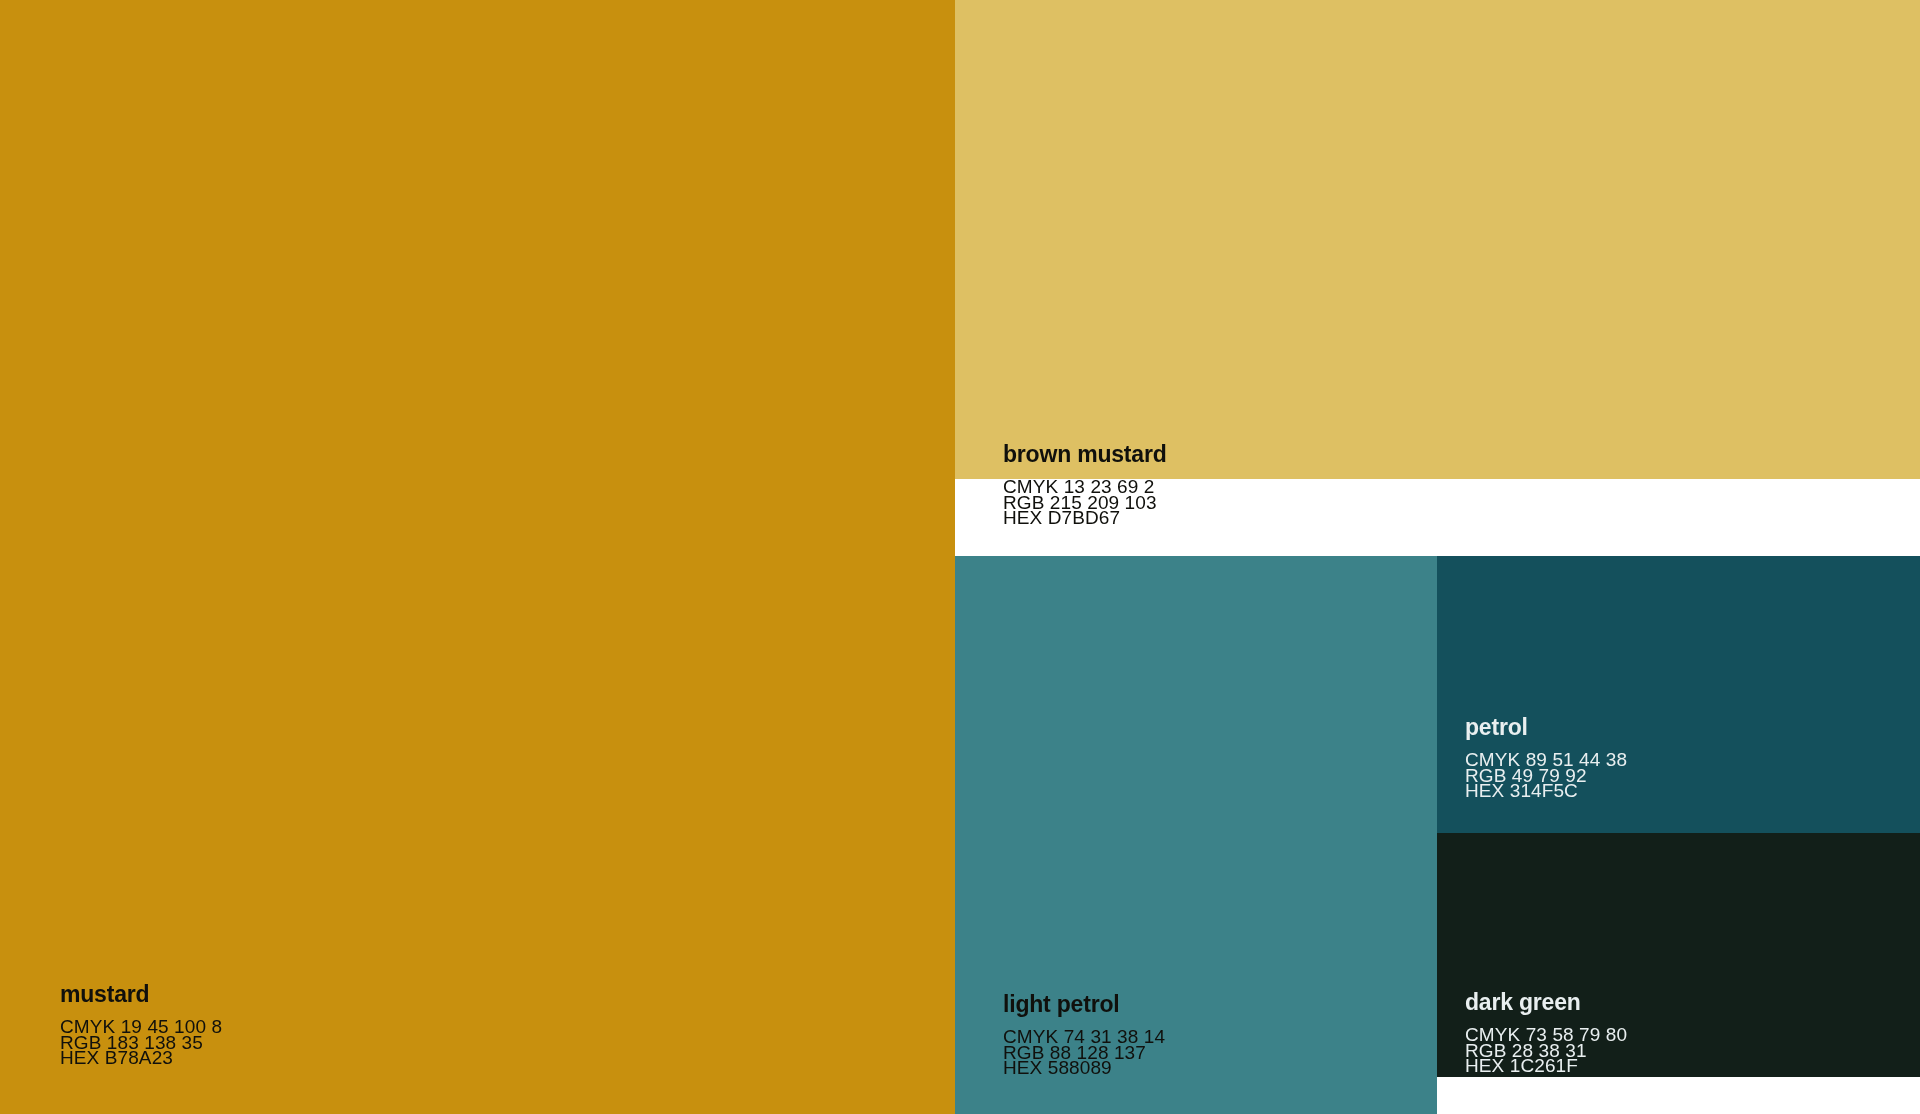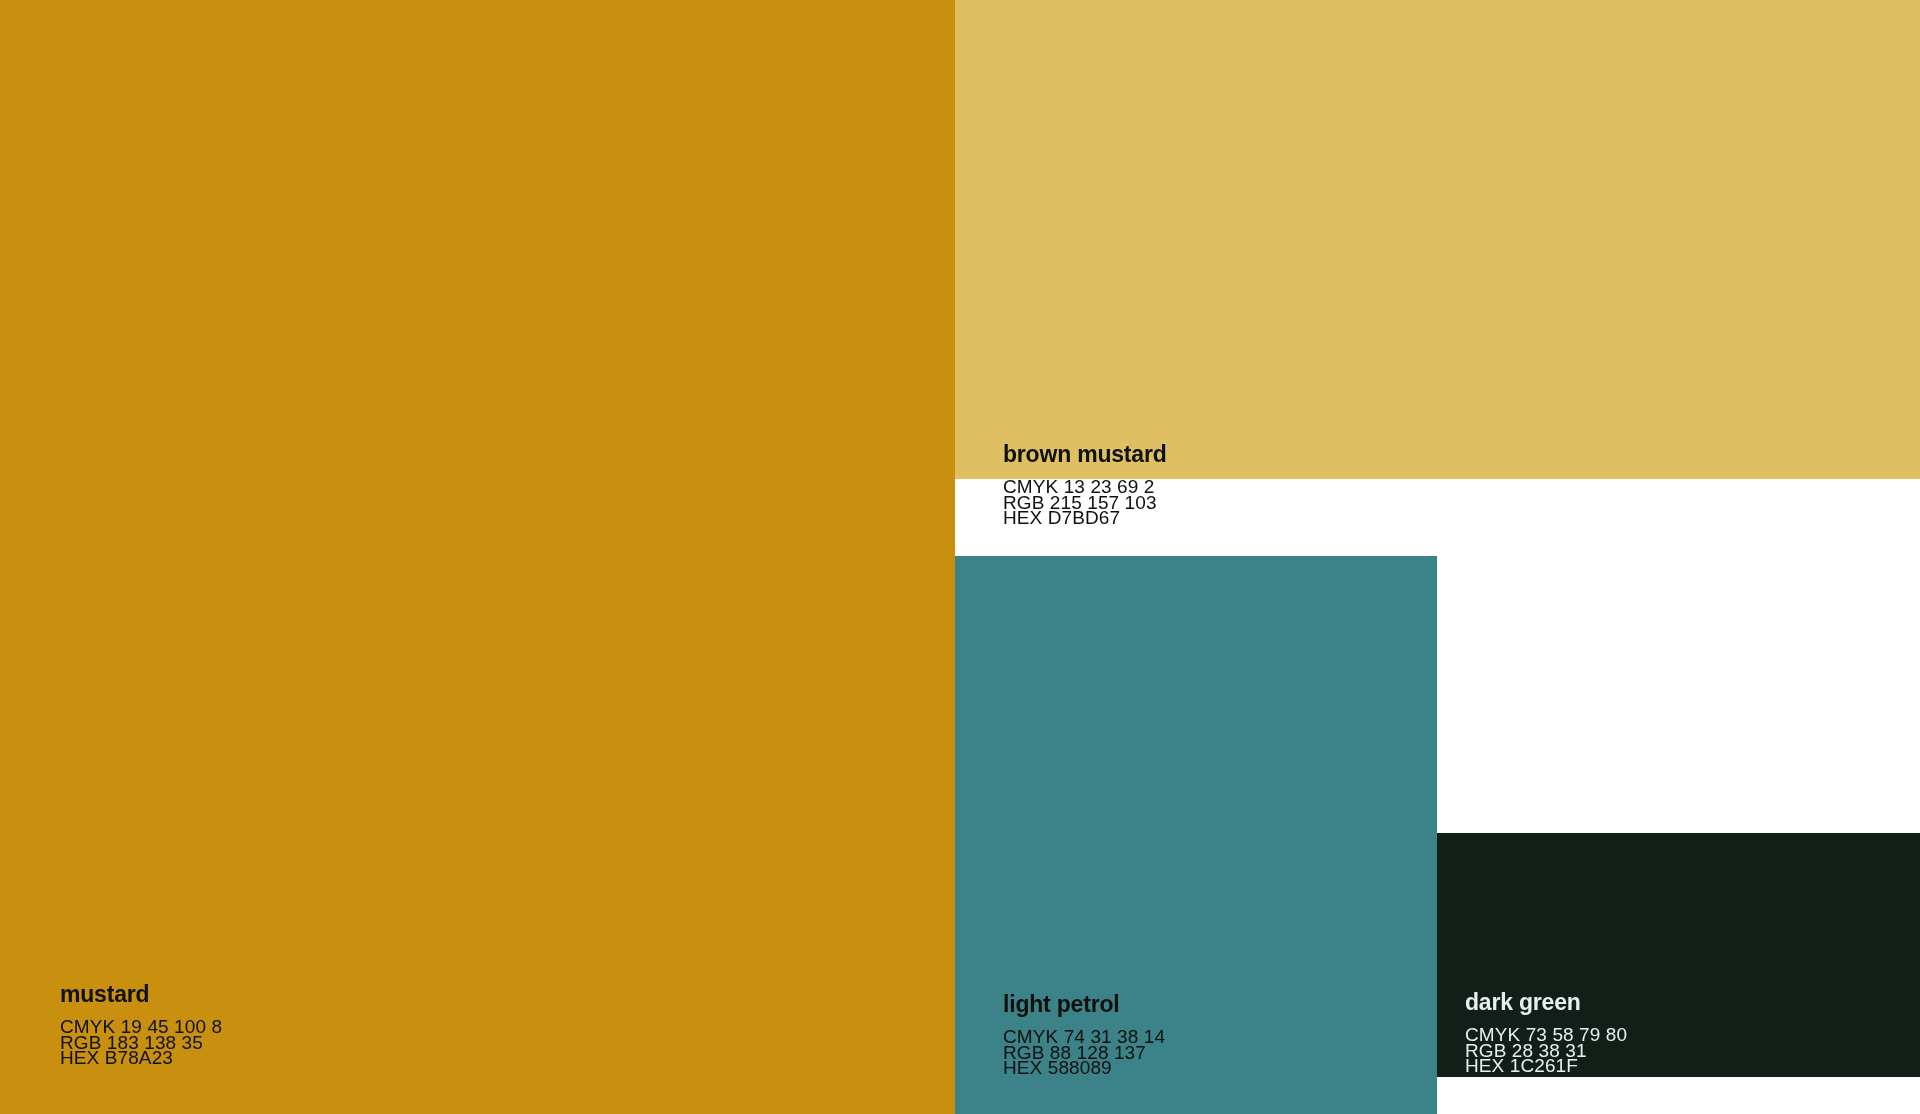--- a/index.html
+++ b/index.html
@@ -121,37 +121,47 @@
         <span class="spec-line">HEX B78A23</span>
       </div>
     </div>
   </div>
 
   <div class="swatch swatch-brown-mustard tone-dark" style="background-color: rgb(222, 192, 99);">
     <div class="label">
       <div class="swatch-name">brown mustard</div>
       <div class="swatch-specs">
         <span class="spec-line">CMYK 13 23 69 2</span>
-        <span class="spec-line">RGB 215 157 103</span>
+        <span class="spec-line">RGB 215 209 103</span>
         <span class="spec-line">HEX D7BD67</span>
       </div>
     </div>
   </div>
 
   <div class="swatch swatch-light-petrol tone-dark" style="background-color: rgb(60, 130, 137);">
     <div class="label">
       <div class="swatch-name">light petrol</div>
       <div class="swatch-specs">
         <span class="spec-line">CMYK 74 31 38 14</span>
         <span class="spec-line">RGB 88 128 137</span>
         <span class="spec-line">HEX 588089</span>
       </div>
     </div>
   </div>
 
+  <div class="swatch swatch-petrol tone-light" style="background-color: rgb(20, 80, 92);">
+    <div class="label">
+      <div class="swatch-name">petrol</div>
+      <div class="swatch-specs">
+        <span class="spec-line">CMYK 89 51 44 38</span>
+        <span class="spec-line">RGB 49 79 92</span>
+        <span class="spec-line">HEX 314F5C</span>
+      </div>
+    </div>
+  </div>
 
   <div class="swatch swatch-dark-green tone-light" style="background-color: rgb(18, 31, 25);">
     <div class="label">
       <div class="swatch-name">dark green</div>
       <div class="swatch-specs">
         <span class="spec-line">CMYK 73 58 79 80</span>
         <span class="spec-line">RGB 28 38 31</span>
         <span class="spec-line">HEX 1C261F</span>
       </div>
     </div>

